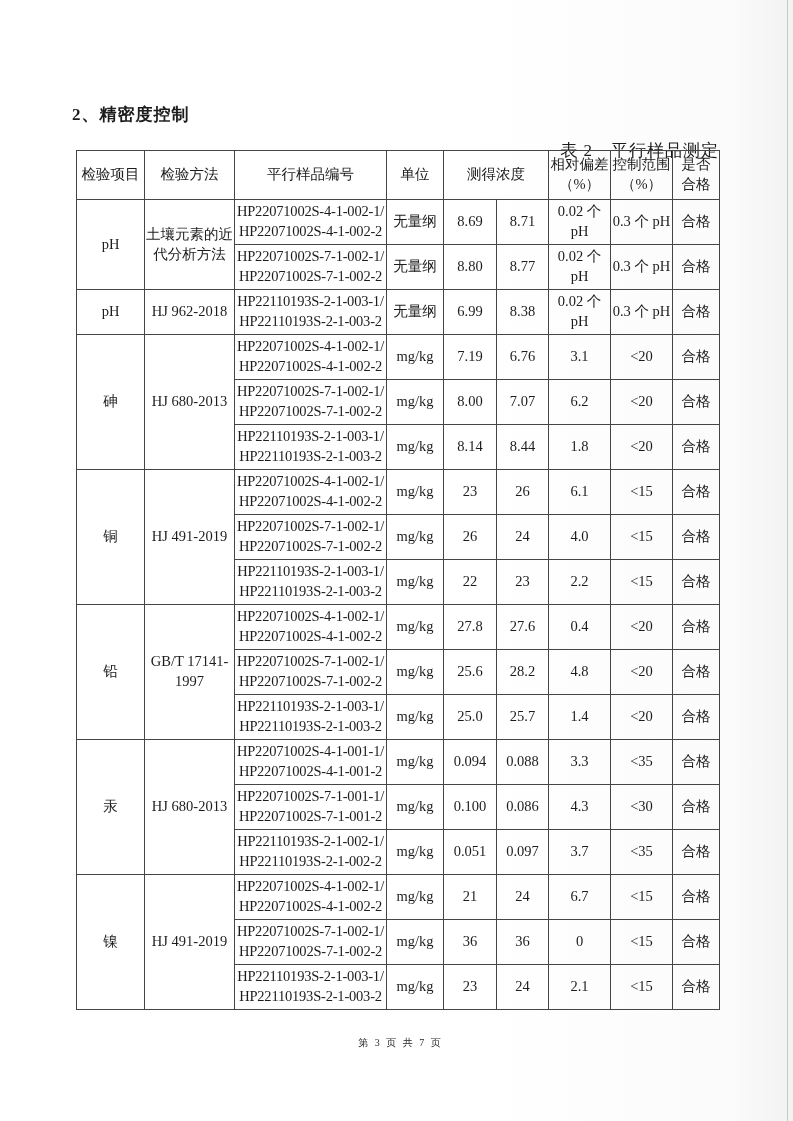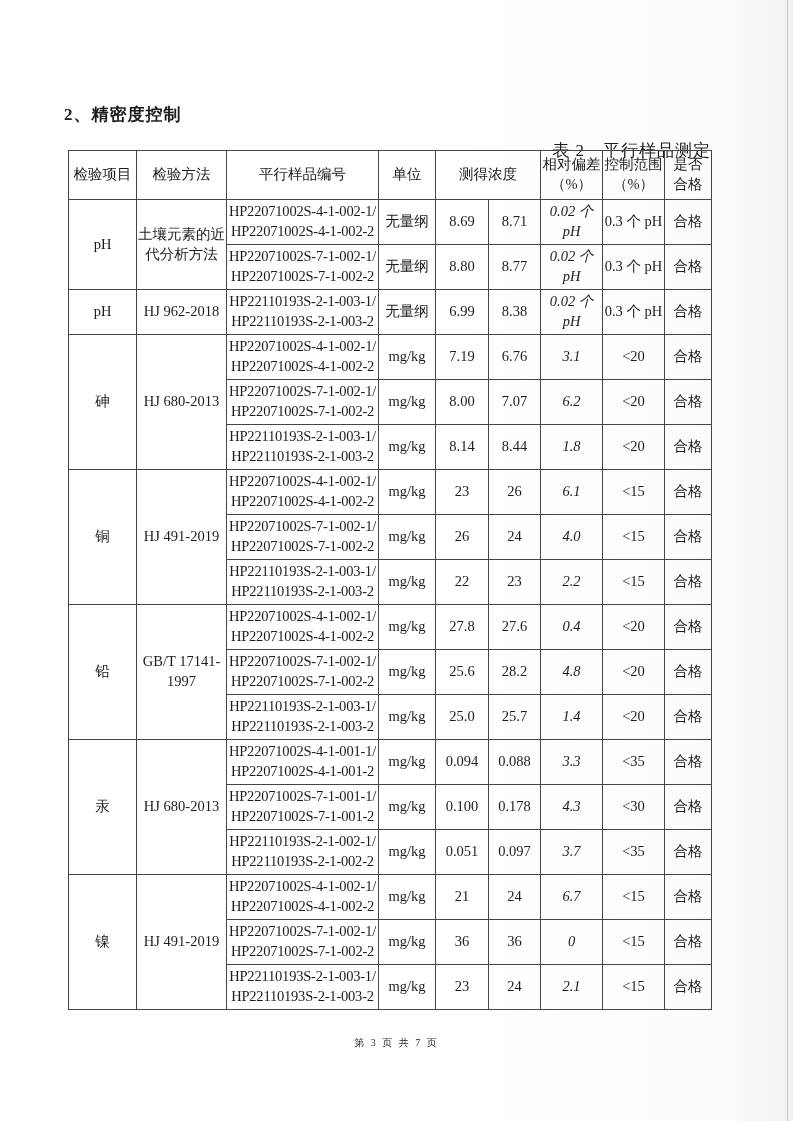--- a/index.html
+++ b/index.html
@@ -7,20 +7,21 @@
     width: 793px; height: 1121px;
     background: #ffffff;
     position: relative;
     font-family: "Liberation Serif", serif;
     color: #1c1c1c;
     overflow: hidden;
   }
   .page {
     position: absolute; inset: 0;
     background: linear-gradient(90deg, #ffffff 0%, #ffffff 60%, #fbfbfb 92%, #f2f2f2 100%);
+    margin-left: 8px;
   }
   .scan-edge {
     position: absolute; top: 0; bottom: 0; right: 5px; width: 1px;
     background: #c9c9c9;
   }
   .section-title {
     position: absolute; left: 64px; top: 103px;
     font-size: 17px; font-weight: bold; letter-spacing: 1px;
   }
   .table-caption {
@@ -38,21 +39,21 @@
     font-size: 14.5px;
     line-height: 1.35;
   }
   table.qc th {
     font-weight: normal;
     height: 46px;
     white-space: pre-line;
   }
   table.qc td { height: 42px; }
   td.sample { font-size: 13.5px; letter-spacing: -0.2px; }
-  td.dev { white-space: pre-line; font-style: italic; }
+  td.dev { white-space: pre-line; }
   td.range { white-space: nowrap; }
   td.method { line-height: 1.45; }
   .page-footer {
     position: absolute; left: 0; top: 1036px; width: 100%;
     text-align: center; font-size: 10px; letter-spacing: 2px;
     color: #2a2a2a;
   }
 </style>
 </head>
 <body>
@@ -263,21 +264,21 @@
           <td class="range">&lt;35</td>
           <td class="pass">合格</td>
         </tr>
         <tr>
           <td class="sample">
             <div>HP22071002S-7-1-001-1/</div>
             <div>HP22071002S-7-1-001-2</div>
           </td>
           <td class="unit">mg/kg</td>
           <td class="conc1">0.100</td>
-          <td class="conc2">0.178</td>
+          <td class="conc2">0.086</td>
           <td class="dev">4.3</td>
           <td class="range">&lt;30</td>
           <td class="pass">合格</td>
         </tr>
         <tr>
           <td class="sample">
             <div>HP22110193S-2-1-002-1/</div>
             <div>HP22110193S-2-1-002-2</div>
           </td>
           <td class="unit">mg/kg</td>

